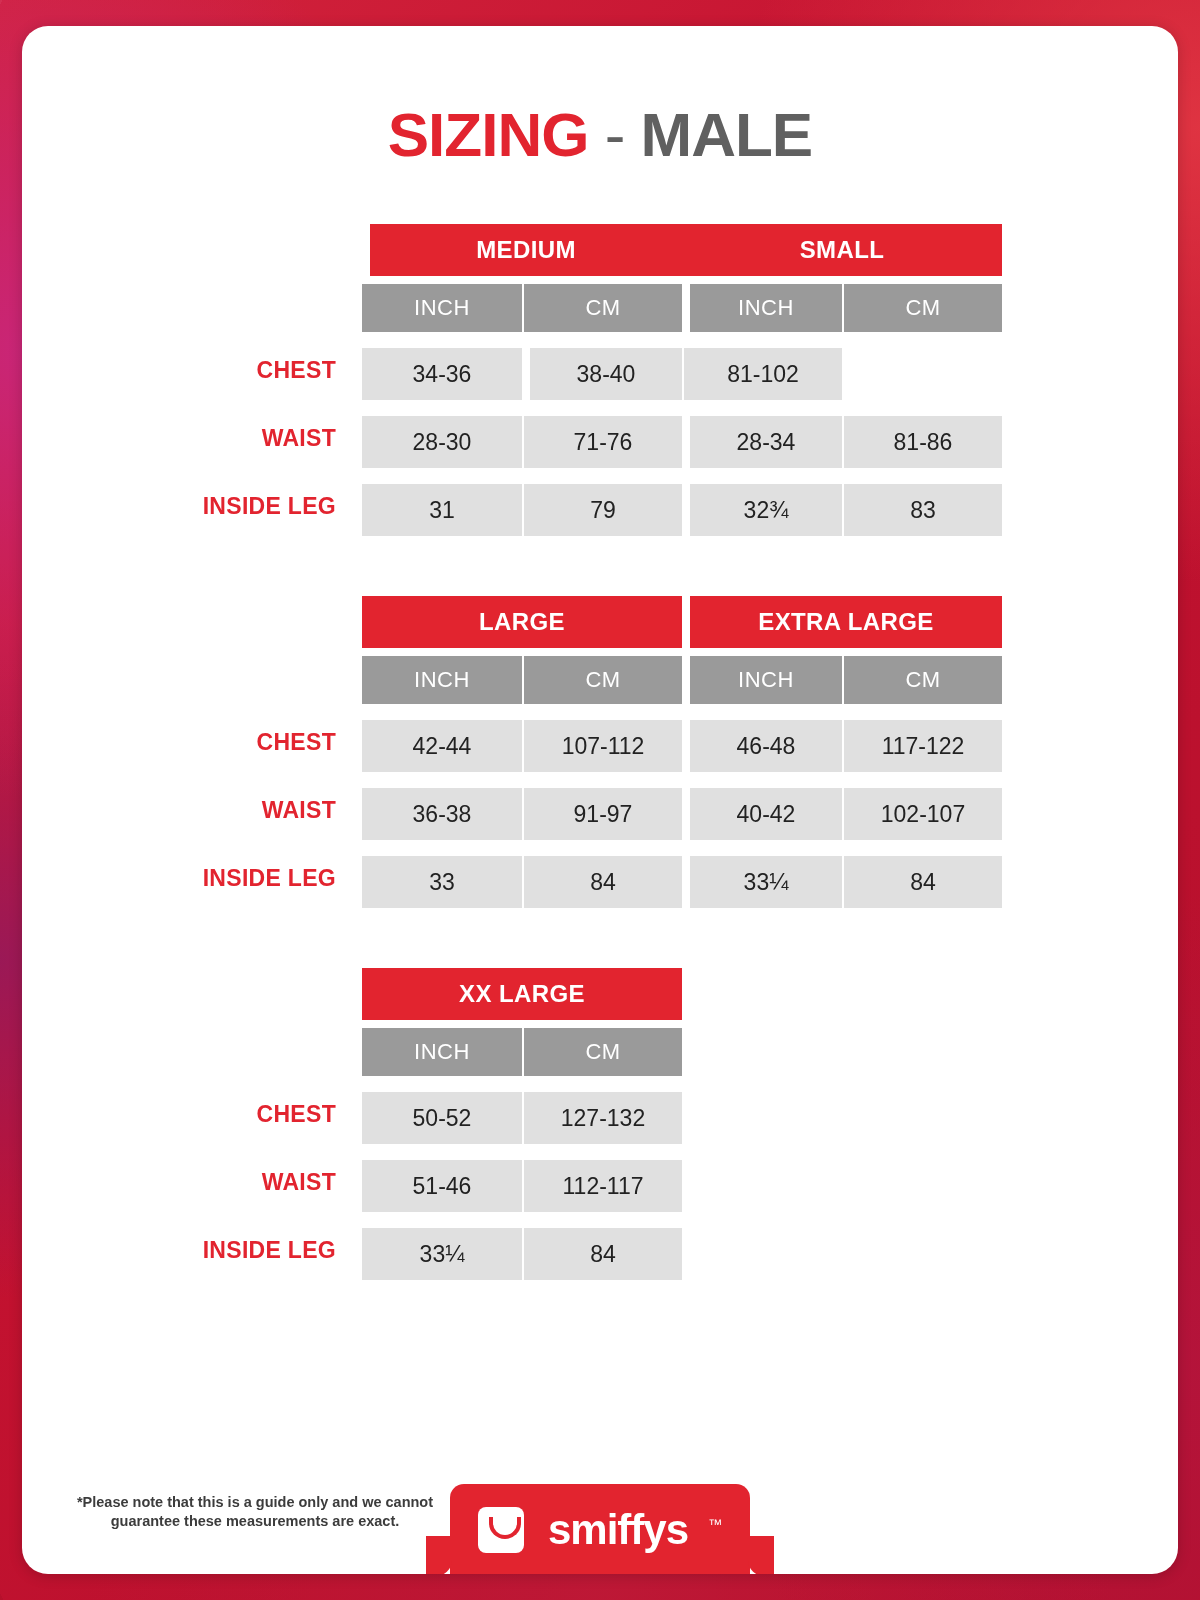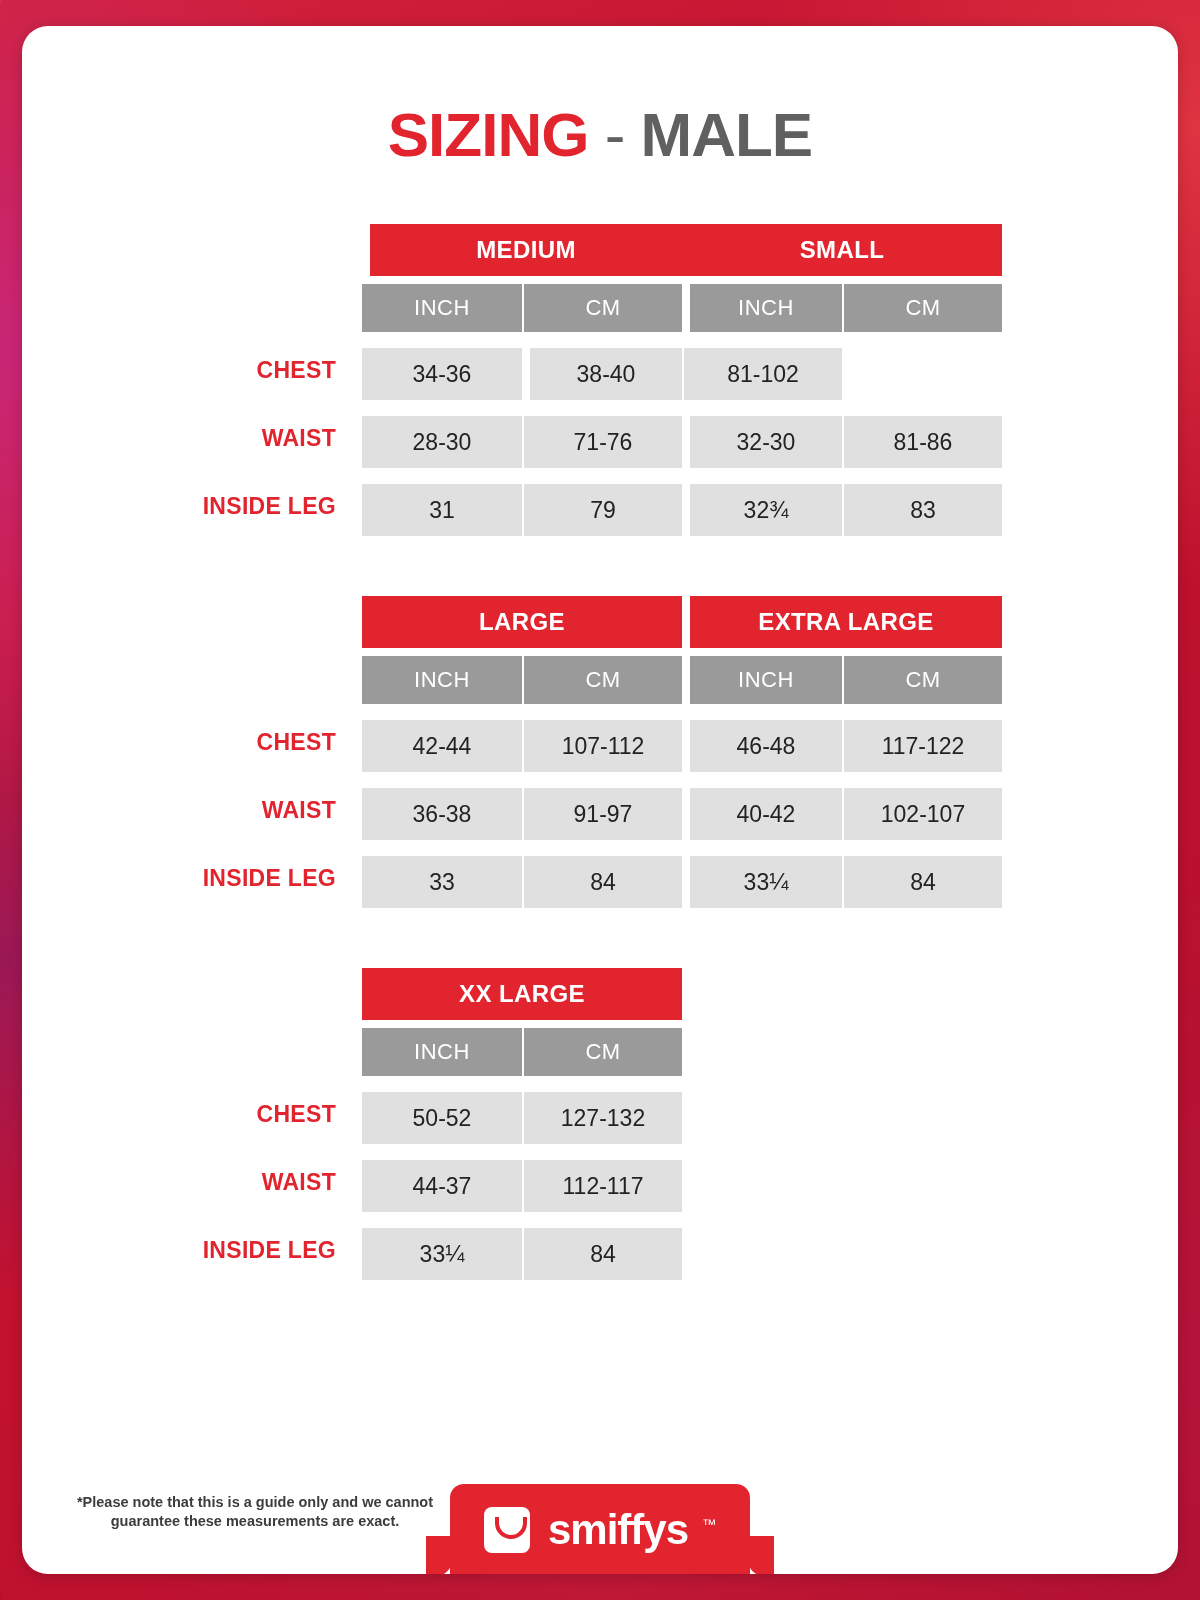--- a/index.html
+++ b/index.html
@@ -174,21 +174,21 @@
     bottom: 0;
     width: 26px;
     height: 40px;
     background: #e2242f;
   }
   .logo-wrap::before { left: -24px; border-radius: 0 0 16px 0; }
   .logo-wrap::after { right: -24px; border-radius: 0 0 0 16px; }
   .logo {
     display: flex;
     align-items: center;
-    gap: 18px;
+    gap: 24px;
     position: relative;
     z-index: 2;
   }
   .logo-mark {
     width: 46px;
     height: 46px;
     background: #ffffff;
     border-radius: 8px;
     position: relative;
   }
@@ -250,21 +250,21 @@
           <div class="unit-head" style="margin-left:2px;">CM</div>
         </div>
         <div class="grid">
           <div class="cell">34-36</div>
           <div class="cell" style="margin-left:8px;">38-40</div>
           <div class="cell" style="margin-left:2px;">81-102</div>
         </div>
         <div class="grid">
           <div class="cell">28-30</div>
           <div class="cell" style="margin-left:2px;">71-76</div>
-          <div class="cell" style="margin-left:8px;">32-30</div>
+          <div class="cell" style="margin-left:8px;">28-34</div>
           <div class="cell" style="margin-left:2px;">81-86</div>
         </div>
         <div class="grid">
           <div class="cell">31</div>
           <div class="cell" style="margin-left:2px;">79</div>
           <div class="cell" style="margin-left:8px;">32¾</div>
           <div class="cell" style="margin-left:2px;">83</div>
         </div>
       </div>
     </div>
@@ -323,21 +323,21 @@
         </div>
         <div class="grid one unitrow">
           <div class="unit-head">INCH</div>
           <div class="unit-head" style="margin-left:2px;">CM</div>
         </div>
         <div class="grid one">
           <div class="cell">50-52</div>
           <div class="cell" style="margin-left:2px;">127-132</div>
         </div>
         <div class="grid one">
-          <div class="cell">44-37</div>
+          <div class="cell">51-46</div>
           <div class="cell" style="margin-left:2px;">112-117</div>
         </div>
         <div class="grid one">
           <div class="cell">33¼</div>
           <div class="cell" style="margin-left:2px;">84</div>
         </div>
       </div>
     </div>
 
   </div>

